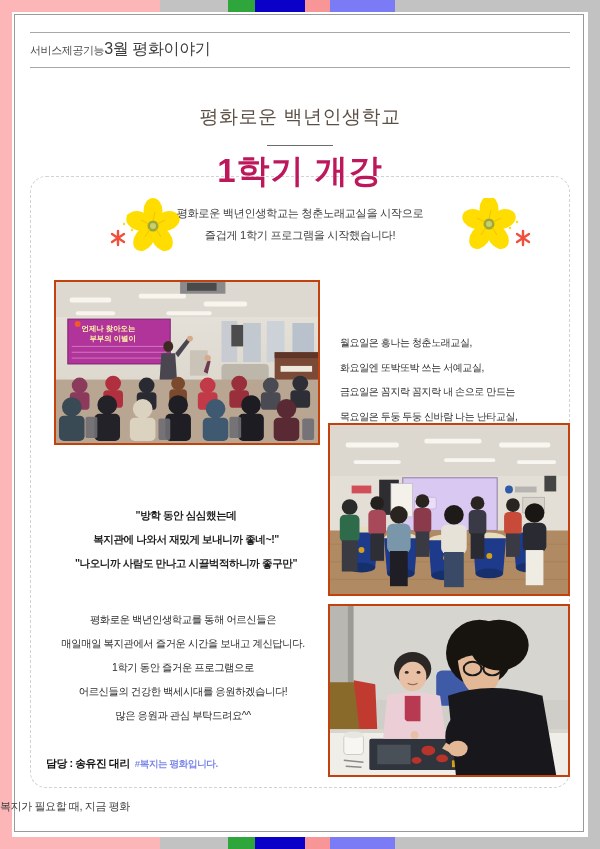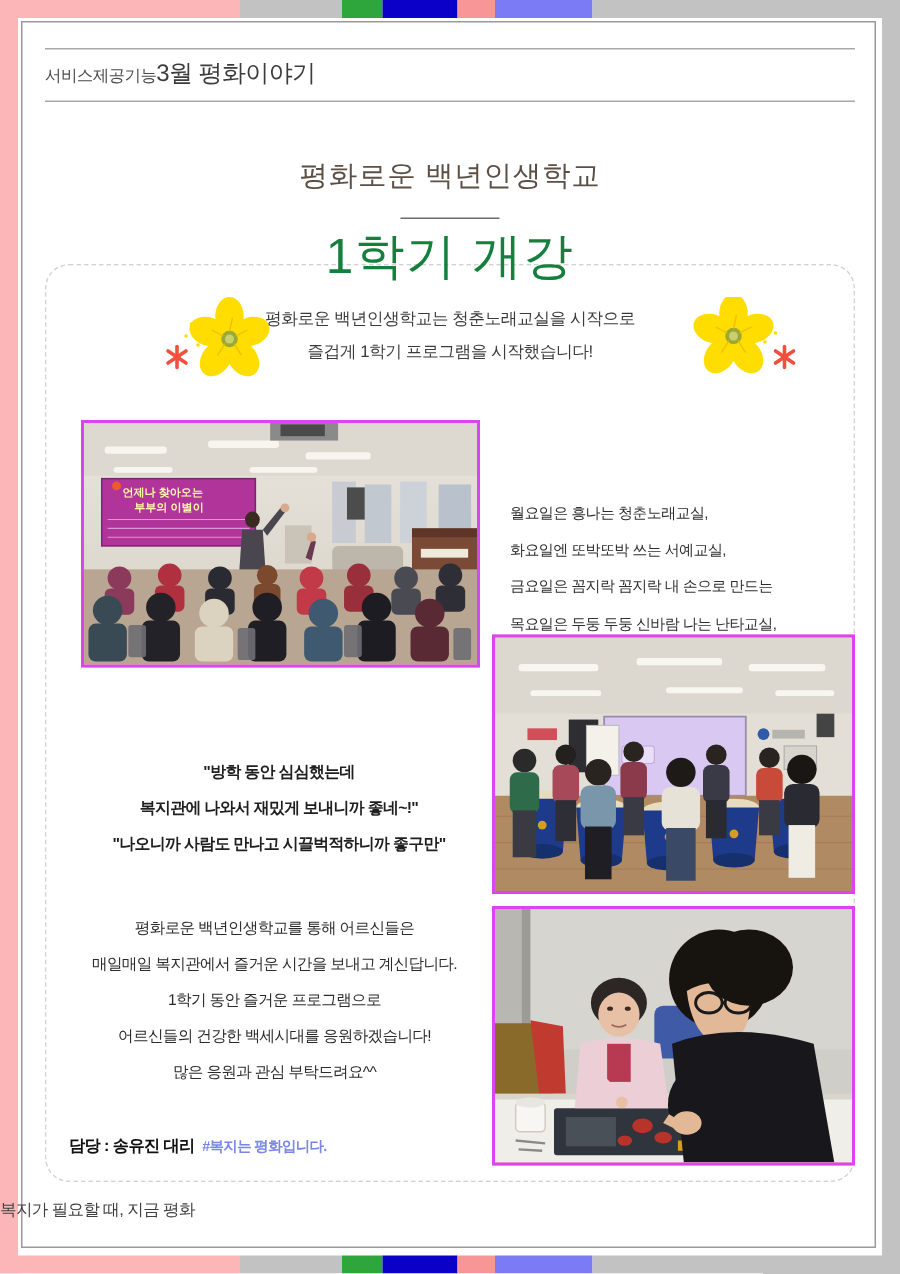--- a/index.html
+++ b/index.html
@@ -90,23 +90,23 @@
     letter-spacing: 0.5px;
   }
   .title-rule {
     width: 66px;
     height: 0;
     border-top: 1.6px solid #6b6b6b;
     margin: 15px auto 6px auto;
   }
   .main-title {
     font-size: 33px;
-    color: #15803d;
+    color: #be185d;
     letter-spacing: 1px;
-    font-weight: 400;
+    font-weight: 700;
     line-height: 1.15;
   }
 
   
   .dashed-frame {
     position: absolute;
     left: 30px;
     top: 176px;
     width: 540px;
     height: 612px;
@@ -137,24 +137,24 @@
     letter-spacing: -0.35px;
   }
   .flower { position: absolute; }
   .flower.left  { left: 92px;  top: 2px; }
   .flower.right { left: 428px; top: 2px; }
 
   
   .photo {
     position: absolute;
     box-sizing: border-box;
-    border: 2px solid #d946ef;
+    border: 2px solid #c2410c;
     overflow: hidden;
     z-index: 6;
-    background: #fca5a5;
+    background: #0369a1;
   }
   .photo-1 { left: 54px;  top: 280px; width: 266px; height: 165px; }
   .photo-2 { left: 328px; top: 423px; width: 242px; height: 173px; }
   .photo-3 { left: 328px; top: 604px; width: 242px; height: 173px; }
   .photo svg { display: block; width: 100%; height: 100%; }
 
   
   .schedule {
     position: absolute;
     left: 340px;

